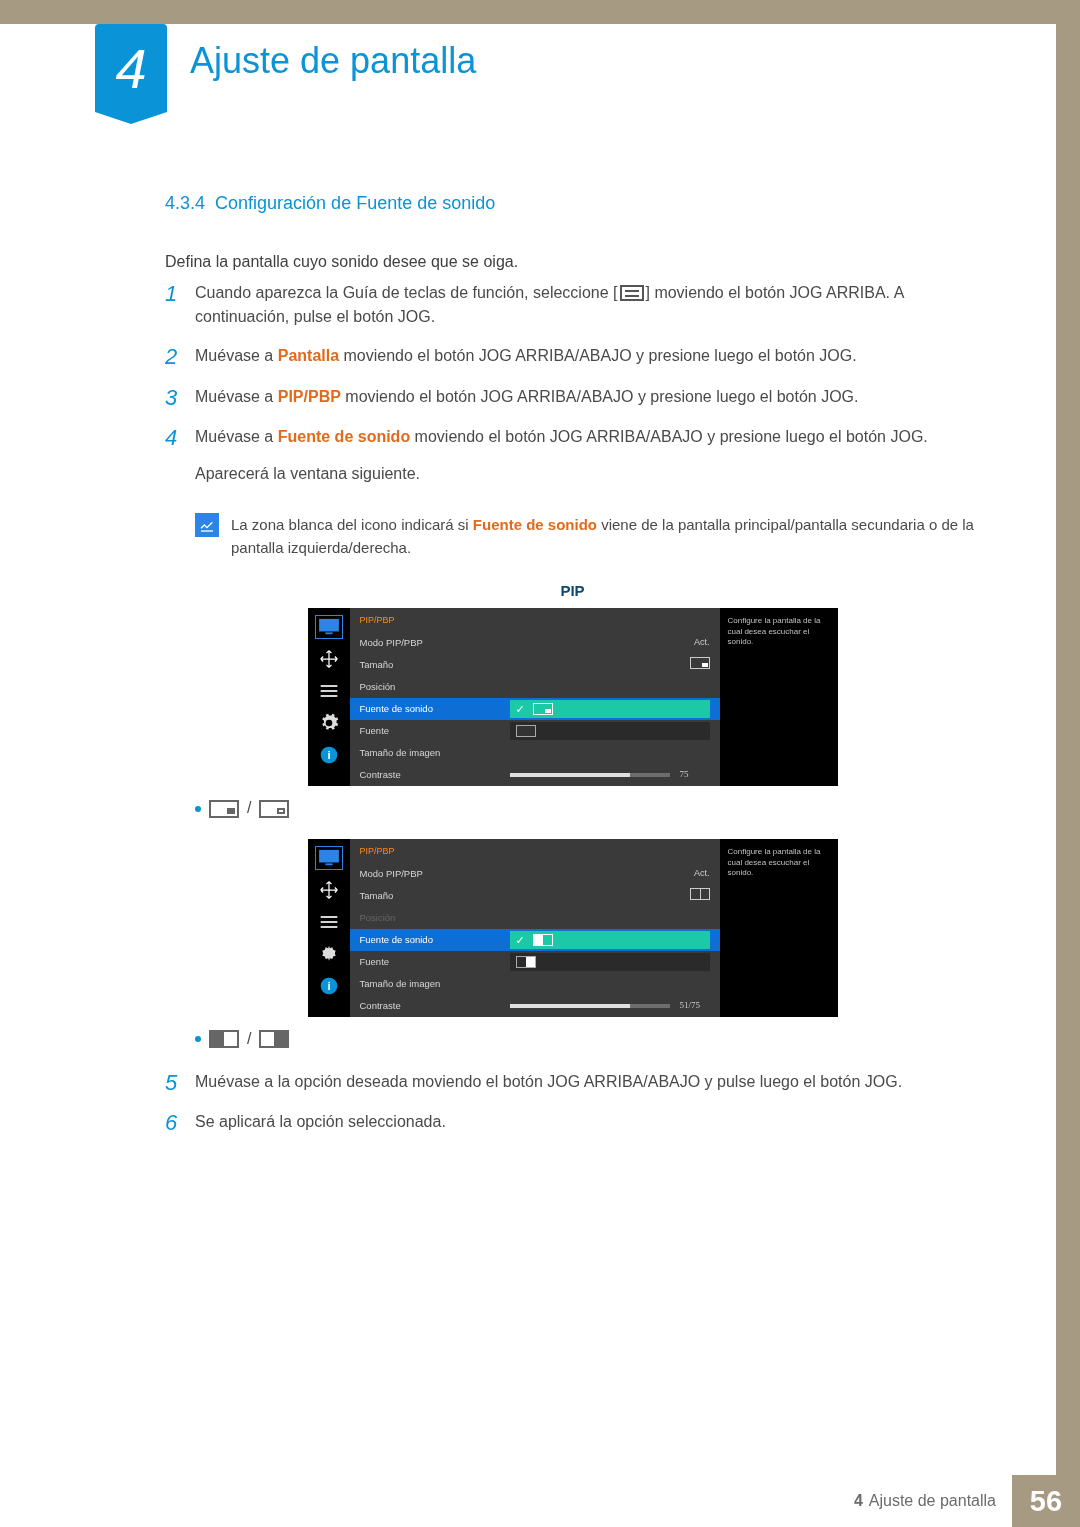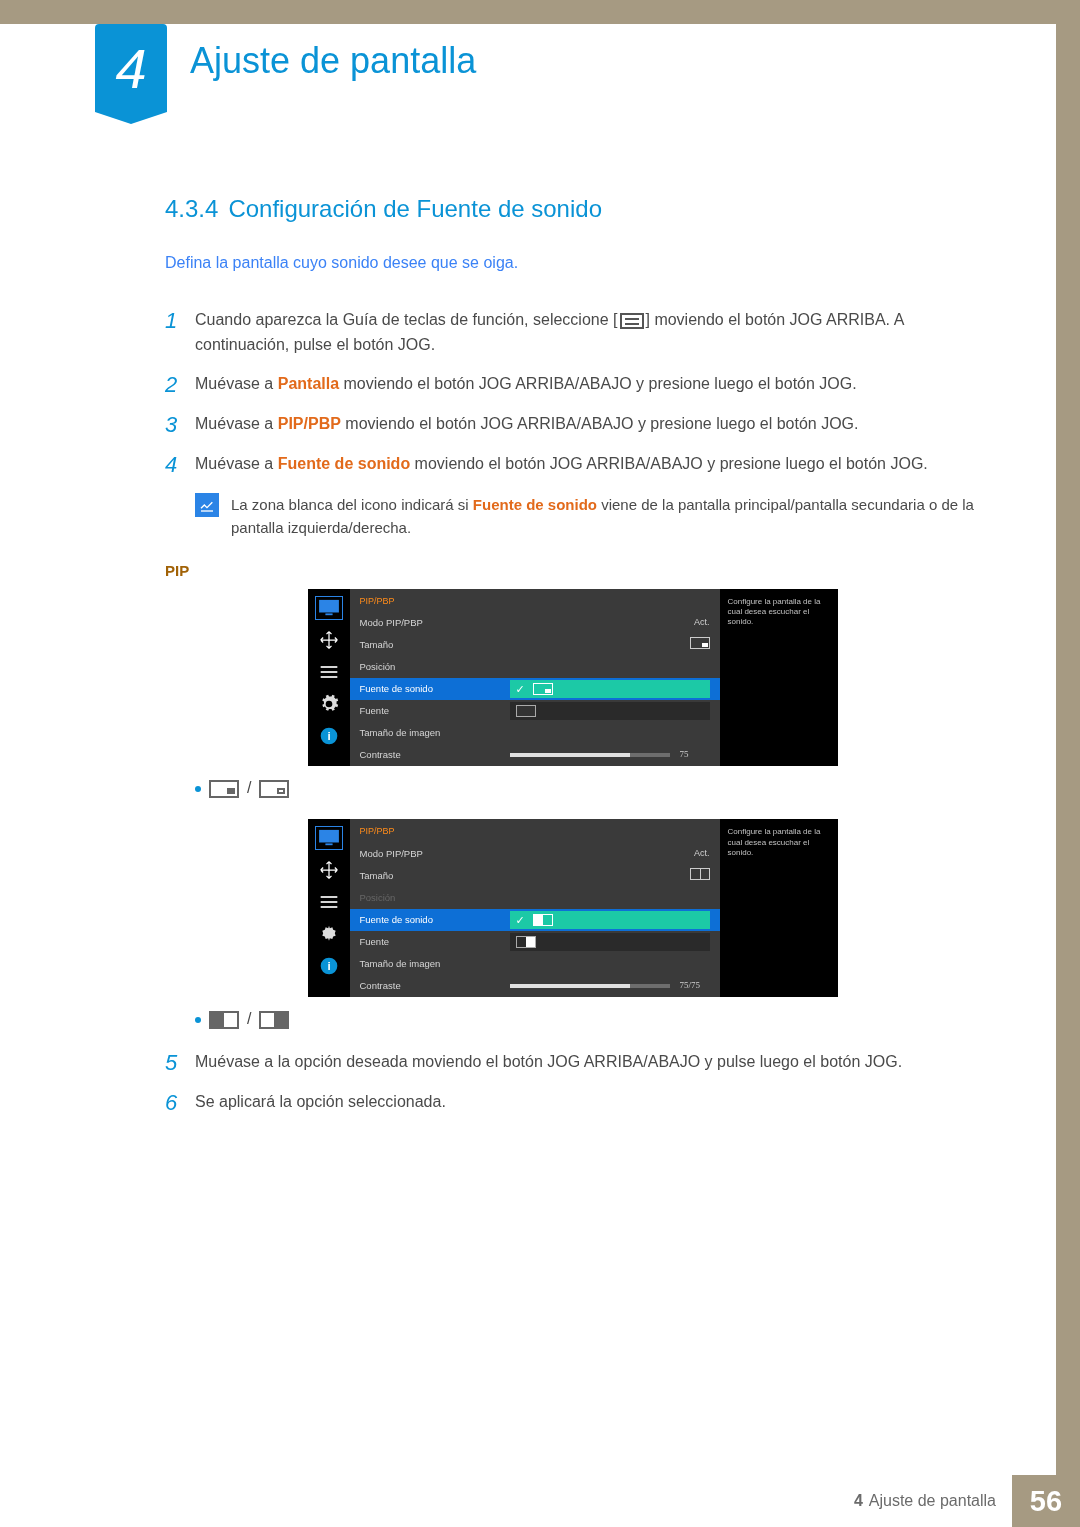--- a/index.html
+++ b/index.html
@@ -4,34 +4,34 @@
 <style>
   * { box-sizing: border-box; margin: 0; padding: 0; }
   body { background: #fff; font-family: Arial, Helvetica, sans-serif; color: #4a4a4a; width: 1080px; height: 1527px; position: relative; }
   .page { width: 1080px; height: 1527px; position: relative; padding: 0; }
   .top-bar { position: absolute; top: 0; left: 0; right: 0; height: 24px; background: #a69a82; }
   .right-bar { position: absolute; top: 0; right: 0; bottom: 0; width: 24px; background: #a69a82; }
   .chapter-badge { position: absolute; top: 24px; left: 95px; width: 72px; height: 88px; background: #0a93d6; color: #fff; display: flex; align-items: center; justify-content: center; font-size: 56px; font-weight: normal; font-style: italic; border-top-left-radius: 4px; border-top-right-radius: 4px; }
   .chapter-badge::after { content: ""; position: absolute; bottom: -12px; left: 0; width: 0; height: 0; border-left: 36px solid transparent; border-right: 36px solid transparent; border-top: 12px solid #0a93d6; }
   .chapter-title { position: absolute; top: 40px; left: 190px; font-size: 36px; color: #0a93d6; font-weight: normal; }
   .content { position: absolute; top: 190px; left: 165px; right: 100px; font-size: 16px; line-height: 1.55; }
-  .section-heading { color: #0a93d6; font-size: 24px; font-weight: normal; margin-bottom: 24px; }
+  .section-heading { color: #0a93d6; font-size: 18px; font-weight: normal; margin-bottom: 32px; }
   .sec-num { display: inline-block; margin-right: 10px; }
-  .intro { margin-bottom: 32px; color: #3b82f6; }
+  .intro { margin-bottom: 6px; color: #404040; }
   .step-list { list-style: none; }
   .step-list > li { display: flex; margin-bottom: 14px; align-items: flex-start; }
   .step-num { font-style: italic; color: #0a93d6; font-size: 22px; min-width: 30px; flex-shrink: 0; line-height: 1.2; }
   .step-body { flex: 1; color: #4a4a4a; }
   .kw { color: #e26a1b; font-weight: bold; }
   .sub-para { margin-top: 12px; margin-bottom: 12px; }
   .note-row { display: flex; align-items: flex-start; gap: 12px; margin-left: 30px; margin-bottom: 20px; }
   .note-icon { width: 24px; height: 24px; background: #2b84e6; display: flex; align-items: center; justify-content: center; color: #fff; flex-shrink: 0; }
   .note-icon svg { width: 16px; height: 16px; }
   .note-text { color: #4a4a4a; font-size: 15px; line-height: 1.55; }
-  .osd-label { color: #a16207; font-weight: bold; margin: 20px 0 6px 0; font-size: 15px; }
+  .osd-label { color: #0c4a6e; font-weight: bold; text-align: center; margin: 20px 0 6px 0; font-size: 15px; }
   .osd-wrap { display: flex; justify-content: center; margin-bottom: 10px; }
   .osd { width: 530px; background: #000; display: flex; font-size: 10px; color: #c8c8c8; }
   .osd-side { width: 42px; background: #000; padding: 8px 0; display: flex; flex-direction: column; align-items: center; gap: 10px; }
   .side-icn { width: 26px; height: 22px; display: flex; align-items: center; justify-content: center; }
   .side-icn.active { outline: 1px solid #2b84e6; }
   .osd-mid { flex: 1; background: #3a3a3a; padding: 0; }
   .osd-header { color: #ff8c1a; font-size: 9px; padding: 6px 10px 4px; background: #3a3a3a; }
   .osd-rows { display: flex; flex-direction: column; }
   .osd-row { display: flex; align-items: center; height: 22px; padding: 0 10px; font-size: 9.5px; color: #d6d6d6; }
   .osd-row.sel { background: #0d6fd6; color: #fff; }
@@ -97,20 +97,21 @@
         <div class="step-body"><span>Muévase a </span><span class="kw">Pantalla</span><span> moviendo el botón JOG ARRIBA/ABAJO y presione luego el botón JOG.</span></div>
       </li>
       <li>
         <span class="step-num">3</span>
         <div class="step-body"><span>Muévase a </span><span class="kw">PIP/PBP</span><span> moviendo el botón JOG ARRIBA/ABAJO y presione luego el botón JOG.</span></div>
       </li>
       <li>
         <span class="step-num">4</span>
         <div class="step-body">
           <span>Muévase a </span><span class="kw">Fuente de sonido</span><span> moviendo el botón JOG ARRIBA/ABAJO y presione luego el botón JOG.</span>
+          <div class="sub-para">Aparecerá la ventana siguiente.</div>
         </div>
       </li>
     </ul>
 
     <div class="note-row">
       <div class="note-icon">
         <svg viewBox="0 0 24 24" fill="none" stroke="#fff" stroke-width="2">
             <path d="M3 17l5-5 4 4 8-8"></path>
             <path d="M3 21h18"></path>
           </svg>
@@ -265,21 +266,21 @@
                   <span class="o-icon right-fill" style="border-color:#aaa"></span>
                 </span>
             </div>
             <div class="osd-row">
                 <span class="lbl">Tamaño de imagen</span>
               </div>
             <div class="osd-row">
                 <span class="lbl">Contraste</span>
                 <span class="valarea">
                   <span class="slider-bar"></span>
-                  <span class="val">75/75</span>
+                  <span class="val">51/75</span>
                 </span>
               </div>
           </div>
         </div>
         <div class="osd-right">Configure la pantalla de la cual desea escuchar el sonido.</div>
       </div>
     </div>
 
     <div class="legend-row">
       <span class="dot"></span>

